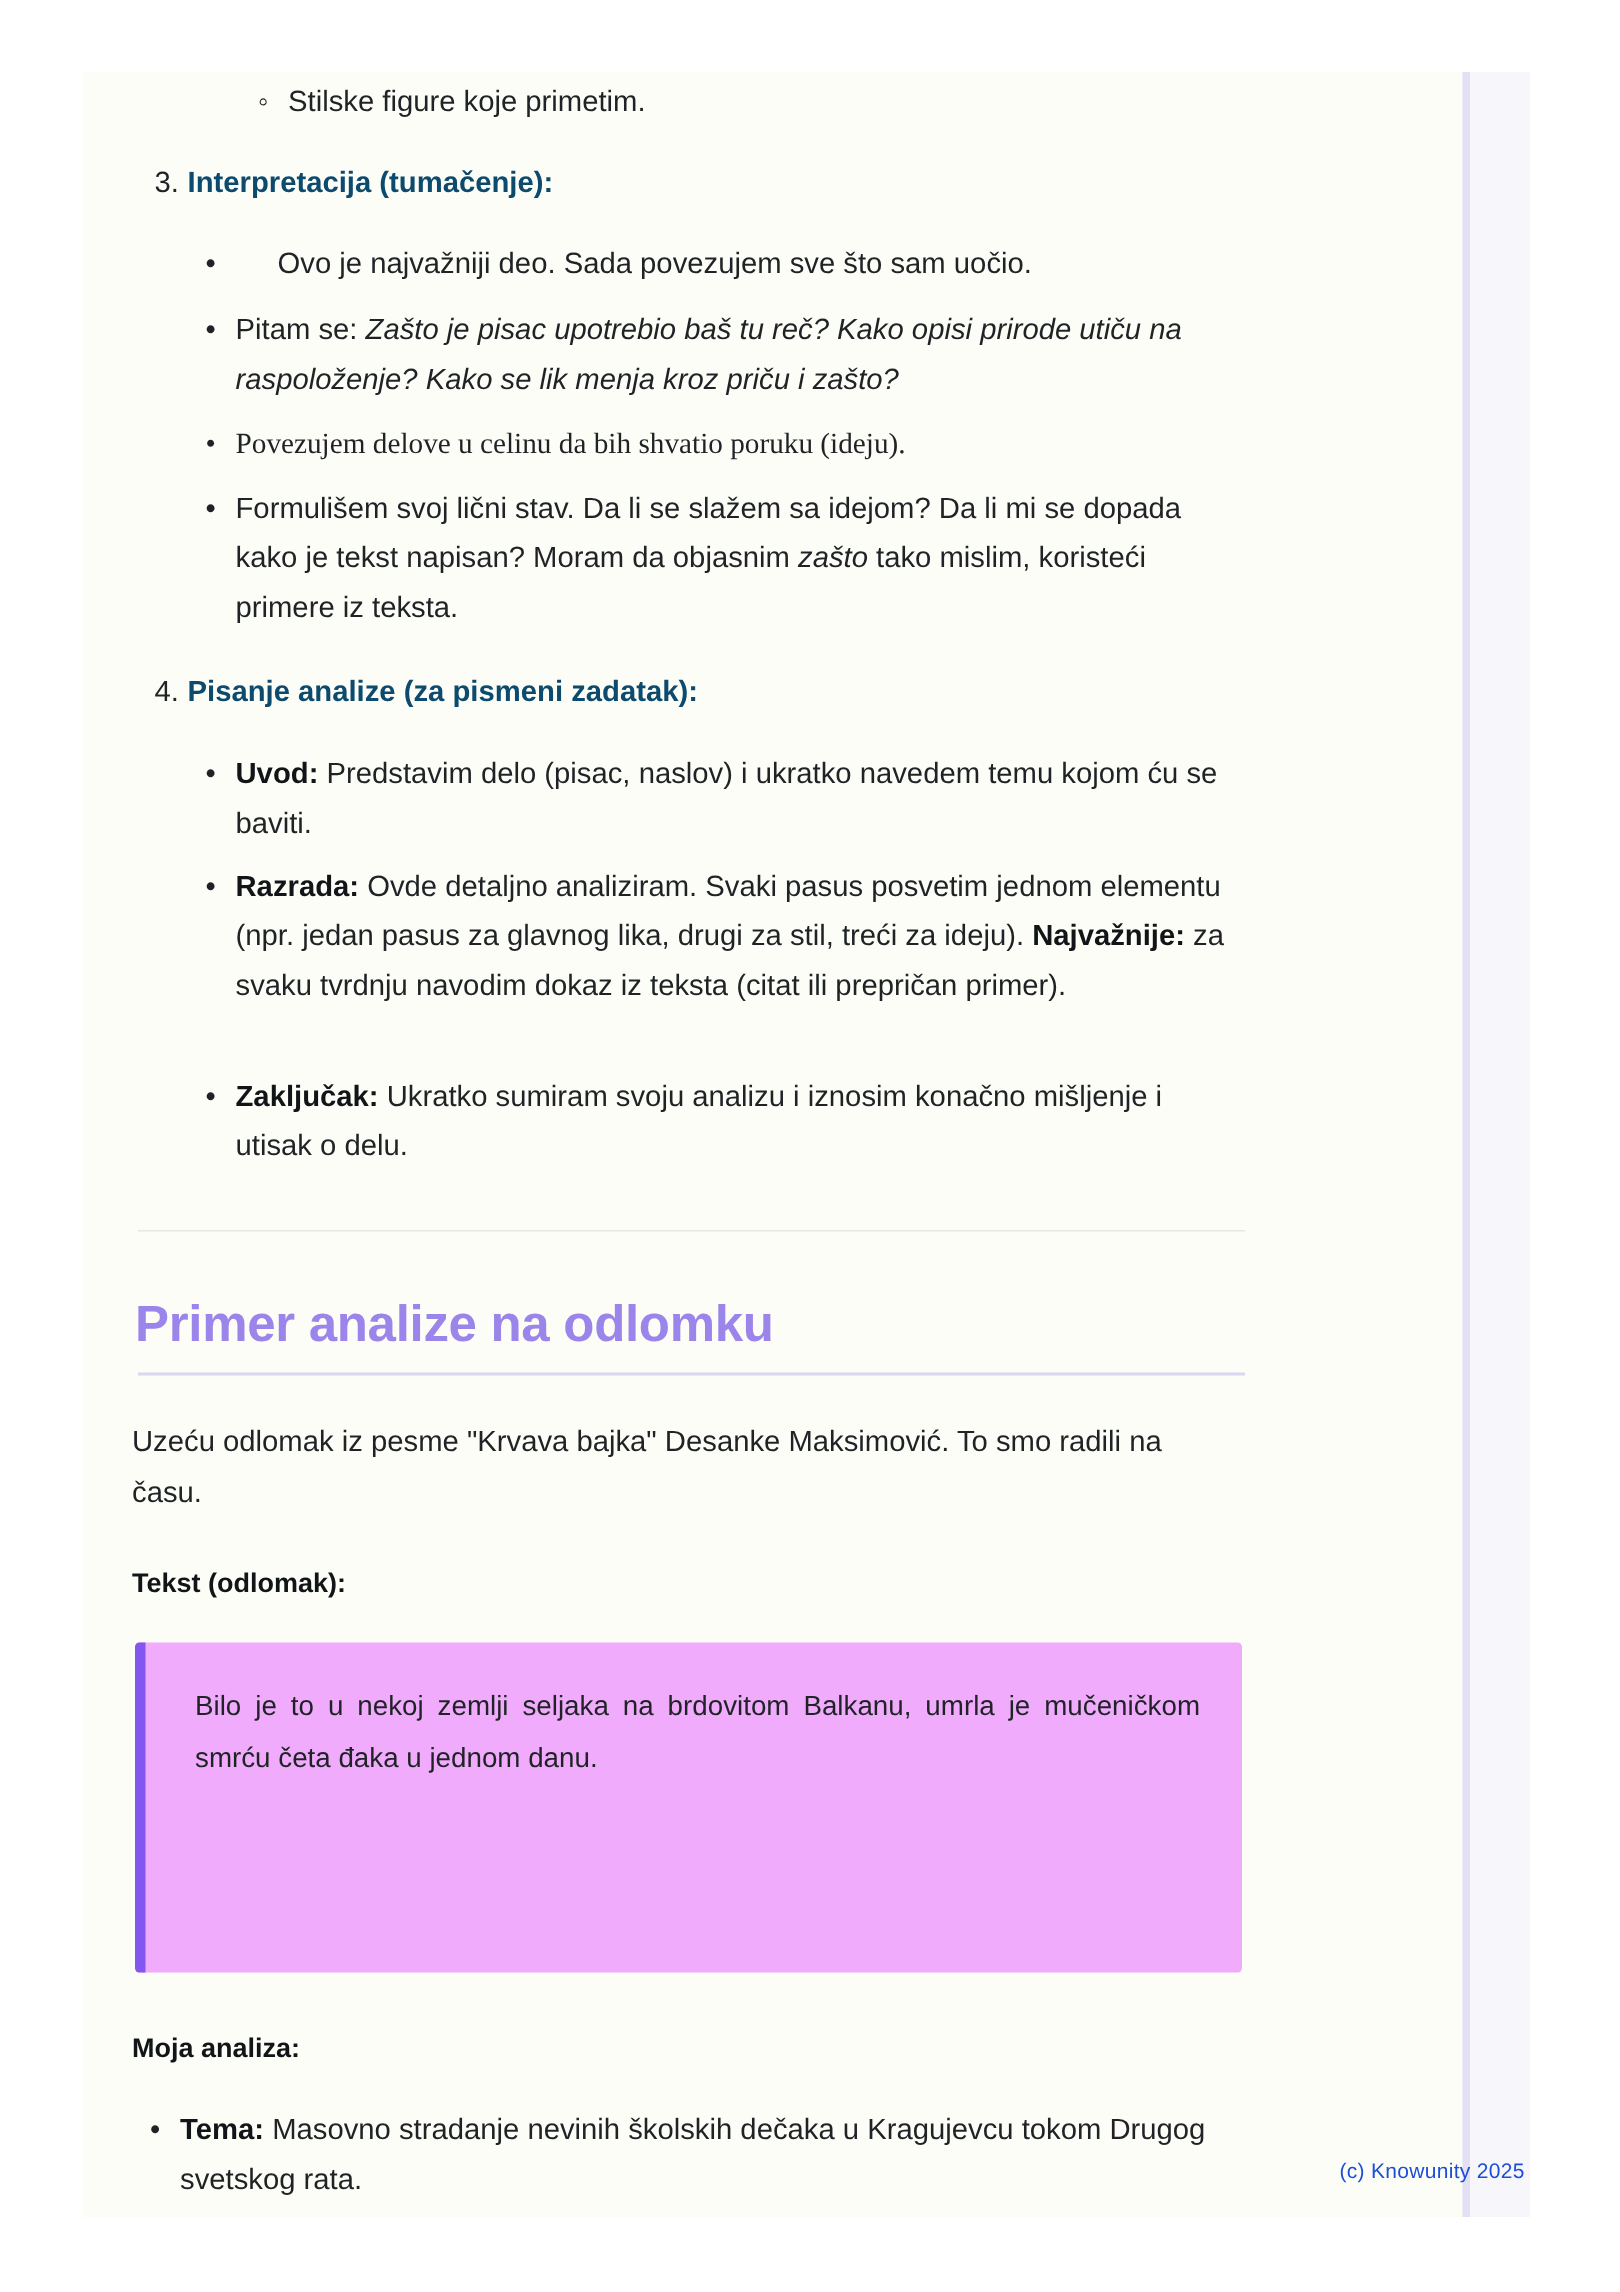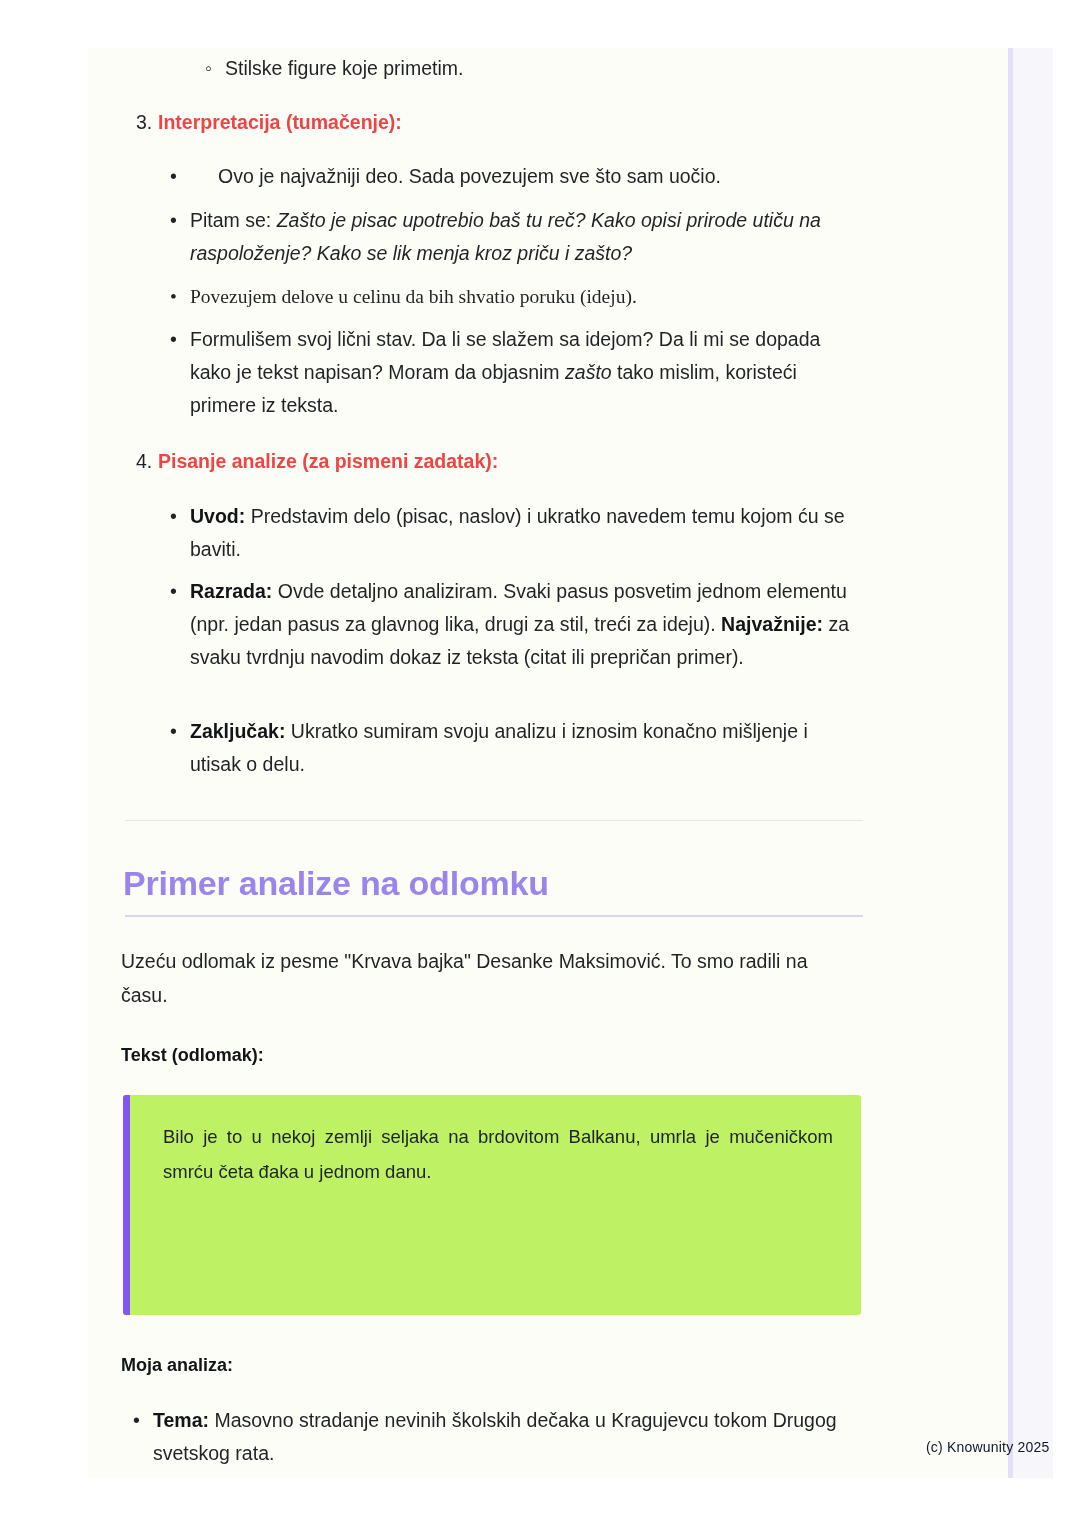--- a/index.html
+++ b/index.html
@@ -15,21 +15,20 @@
     overflow: hidden;
     font-family: "Liberation Sans", "DejaVu Sans", sans-serif;
     -webkit-font-smoothing: antialiased;
   }
 
   
   #page-root {
     position: absolute;
     inset: 0;
     background: #FFFFFF;
-    margin-left: 33px;
   }
 
   .sheet {
     position: absolute;
     left: 55px;
     top: 48px;
     width: 925px;
     height: 1430px;
     background: #FDFDF7;
   }
@@ -70,21 +69,21 @@
     width: 22px;
     font-size: 19.5px;
     line-height: 33px;
     color: #1F2326;
     text-align: left;
   }
   .ol-text {
     flex: 1 1 auto;
     font-size: 19.5px;
     line-height: 33px;
-    color: #ef4444;
+    color: #0c4a6e;
     font-weight: 700;
   }
 
   
   .ul-item {
     position: absolute;
     display: flex;
     width: 738px;
   }
   .bullet-dot {
@@ -152,21 +151,21 @@
     position: absolute;
     font-size: 18px;
     line-height: 30px;
     font-weight: 700;
     color: #111518;
   }
 
   
   .quote-box {
     position: absolute;
-    background: #bef264;
+    background: #f0abfc;
     border-radius: 3px;
     box-sizing: border-box;
   }
   .quote-bar {
     position: absolute;
     left: 0;
     top: 0;
     bottom: 0;
     width: 7px;
     background: #8257F0;
@@ -182,21 +181,21 @@
     color: #1F2326;
     text-align: justify;
   }
   .quote-text p { margin: 0; }
 
   
   .watermark {
     position: absolute;
     font-size: 14px;
     line-height: 18px;
-    color: #0f172a;
+    color: #1d4ed8;
     letter-spacing: 0.2px;
     white-space: nowrap;
   }
 </style>
 </head>
 <body>
 
 <div id="page-root">
 
   <div class="sheet"></div>

